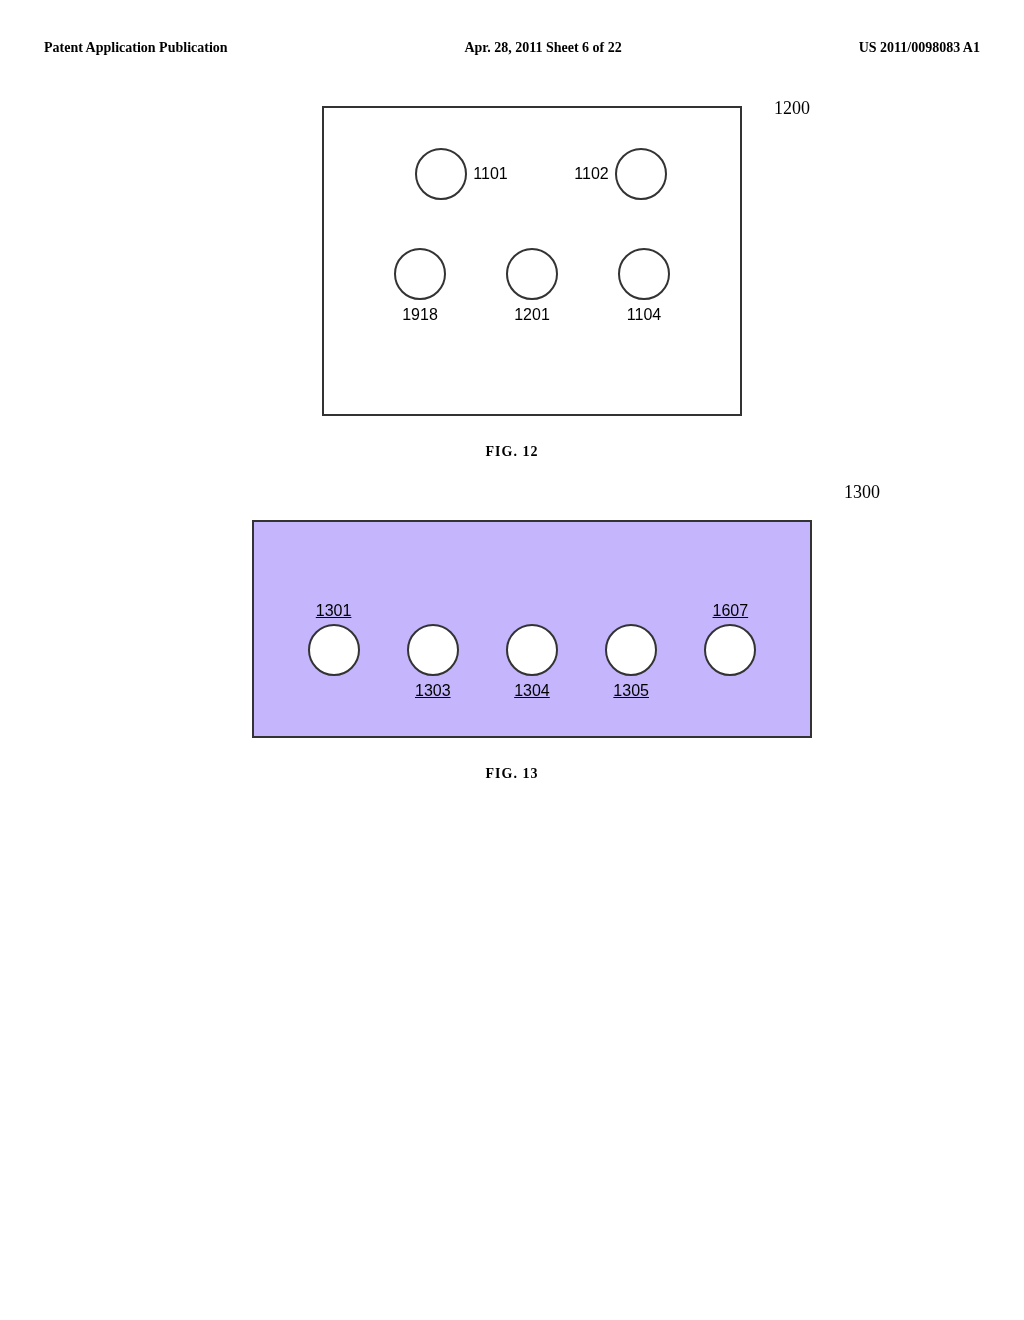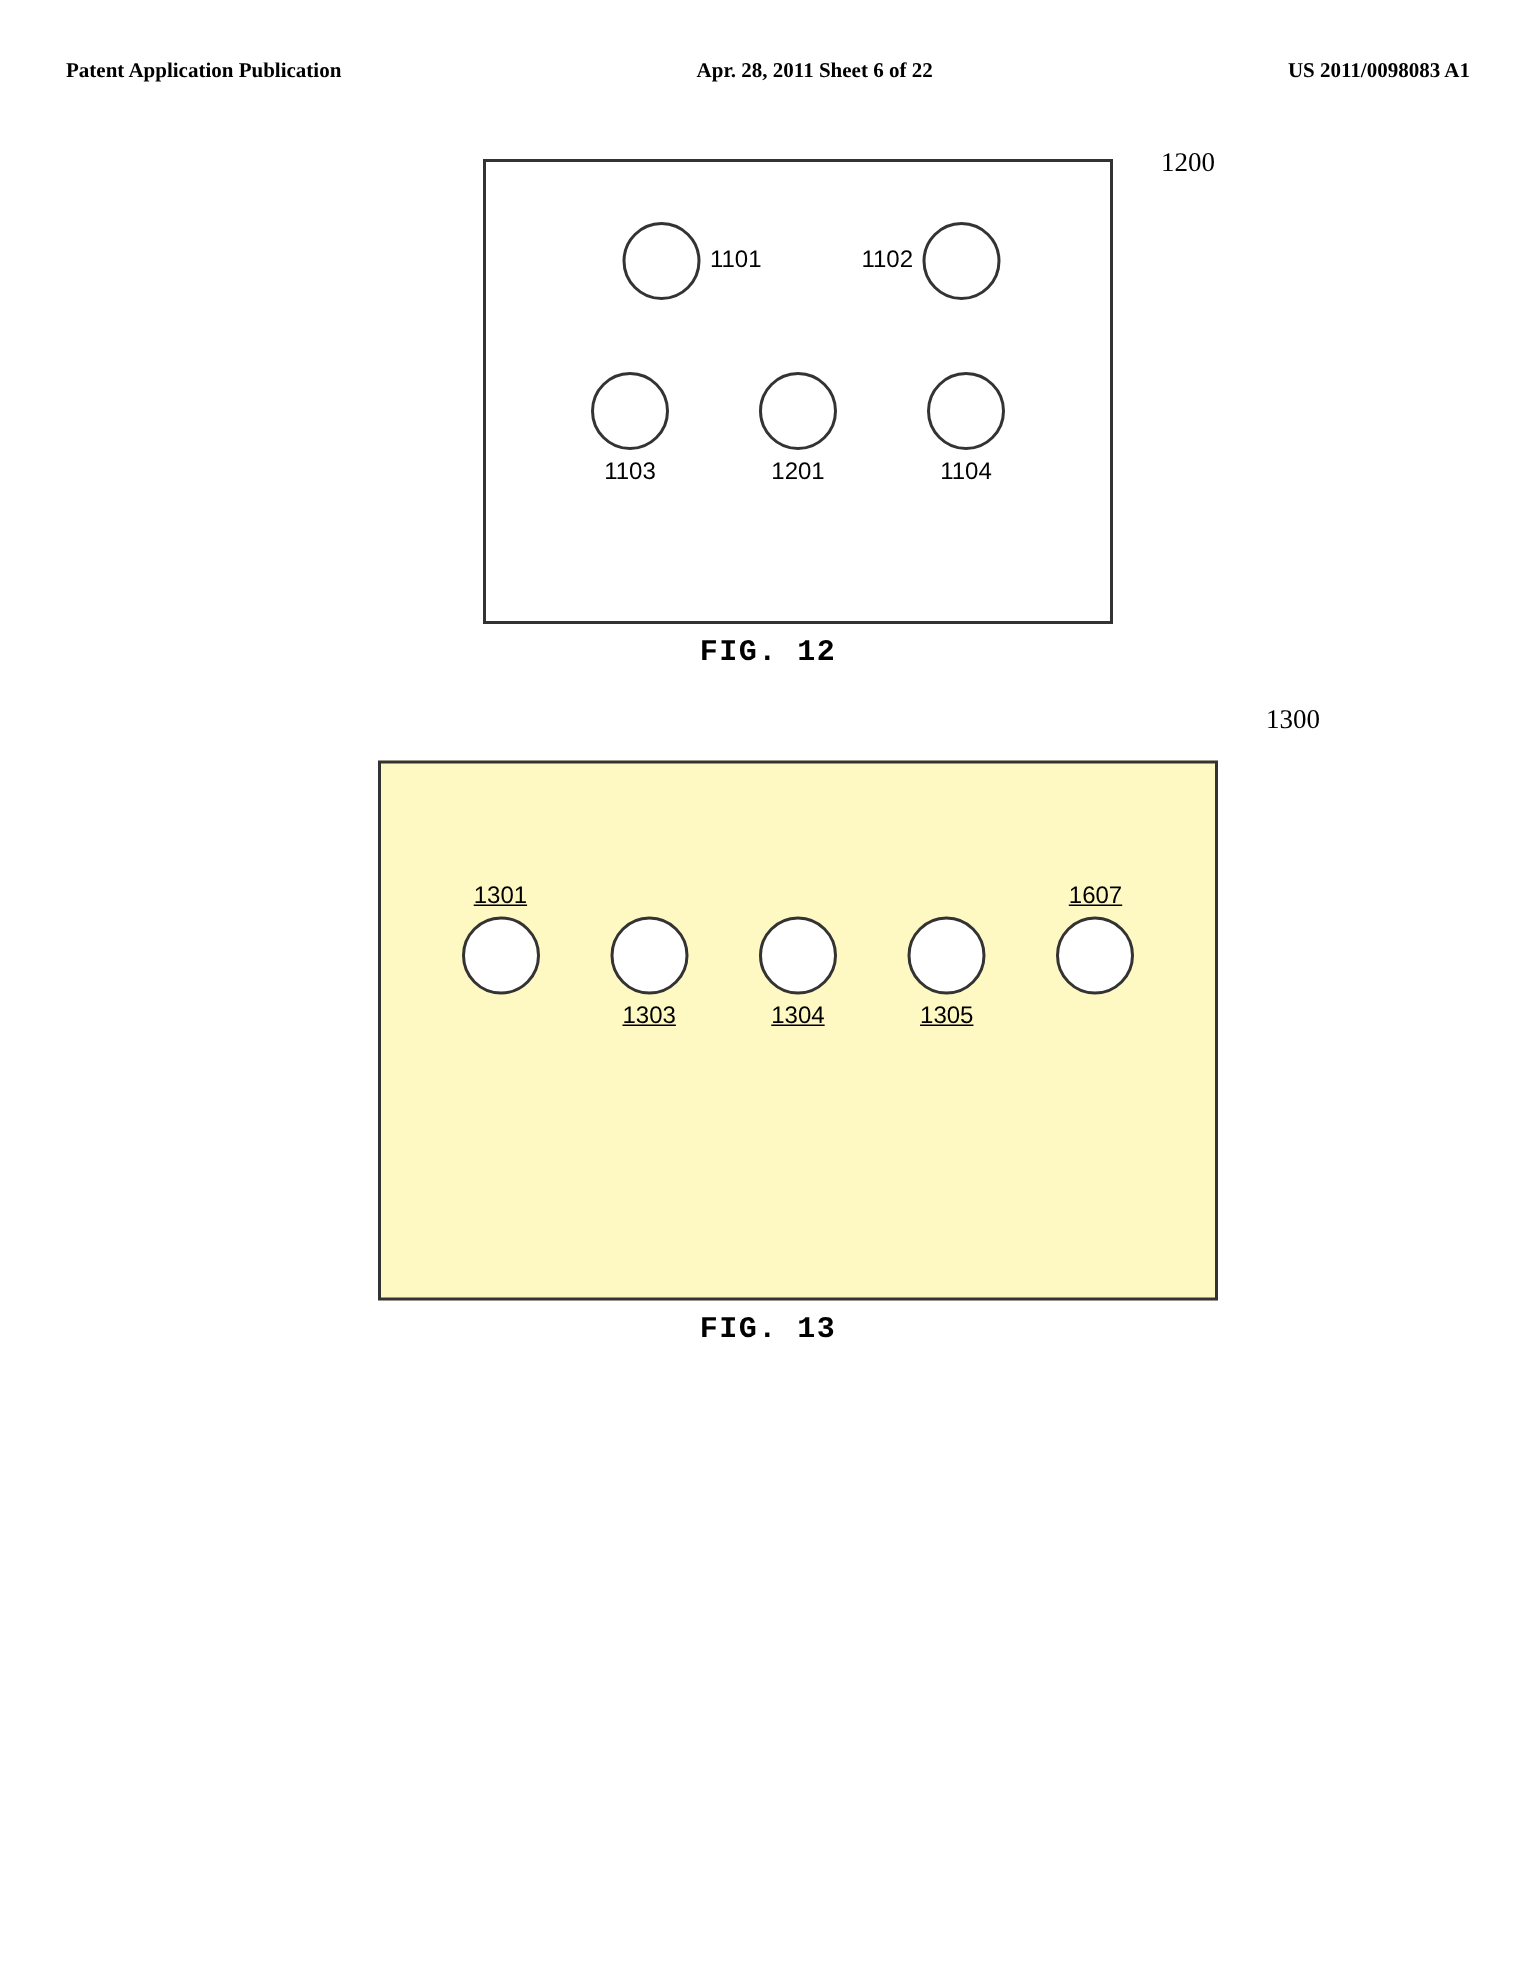--- a/index.html
+++ b/index.html
@@ -131,47 +131,47 @@
       padding: 0 40px;
     }
 
     .fig12-row2-item {
       display: flex;
       flex-direction: column;
       align-items: center;
     }
 
     .fig-caption {
-      font-size: 20px;
-      font-weight: bold;
-      margin-top: 8px;
-      font-family: Liberation Mono, monospace;
+      font-size: 14px;
+      font-weight: bold;
+      margin-top: 28px;
+      font-family: Liberation Serif, serif;
       letter-spacing: 1px;
     }
 
     
     .fig13-section {
       display: flex;
       flex-direction: column;
       align-items: center;
       margin-top: 40px;
     }
 
     .fig13-container-wrapper {
       position: relative;
       align-self: center;
       margin-left: 40px;
     }
 
     .fig13-box {
       width: 560px;
-      height: 360px;
+      height: 218px;
       border: 2px solid #333;
       position: relative;
-      background: #fef9c3;
+      background: #c4b5fd;
     }
 
     .fig13-label-outer {
       position: absolute;
       top: -40px;
       right: -70px;
       font-size: 18px;
       font-weight: normal;
     }
 
@@ -229,21 +229,21 @@
           </div>
           <div class="fig12-row1-item">
             <span class="circle-label">1102</span>
             <div class="circle"></div>
           </div>
         </div>
 
         <div class="fig12-row2">
           <div class="fig12-row2-item">
             <div class="circle"></div>
-            <span class="circle-label">1103</span>
+            <span class="circle-label">1918</span>
           </div>
           <div class="fig12-row2-item">
             <div class="circle"></div>
             <span class="circle-label">1201</span>
           </div>
           <div class="fig12-row2-item">
             <div class="circle"></div>
             <span class="circle-label">1104</span>
           </div>
         </div>

